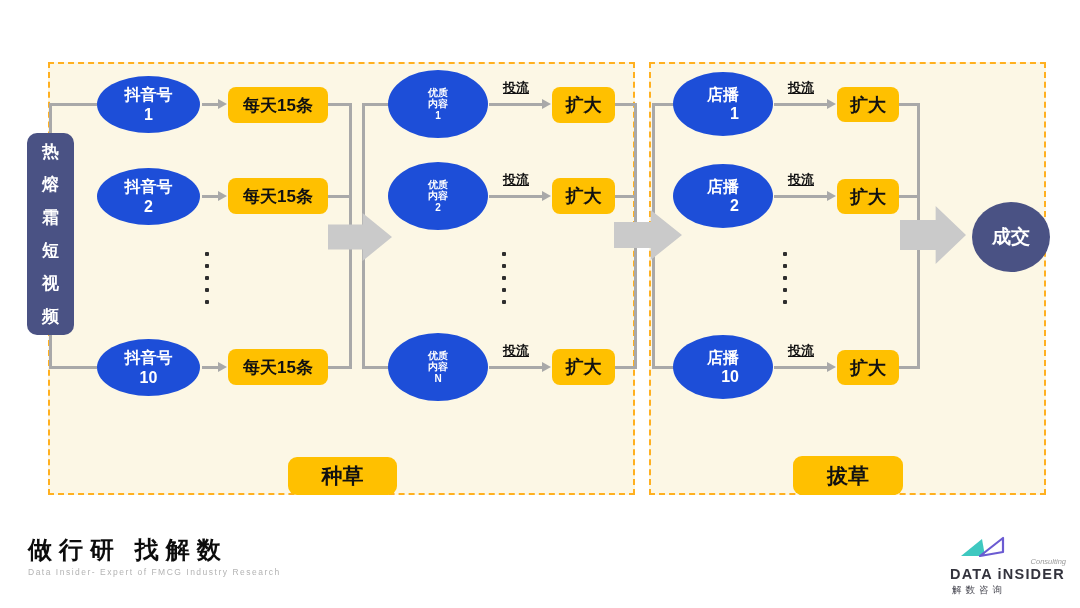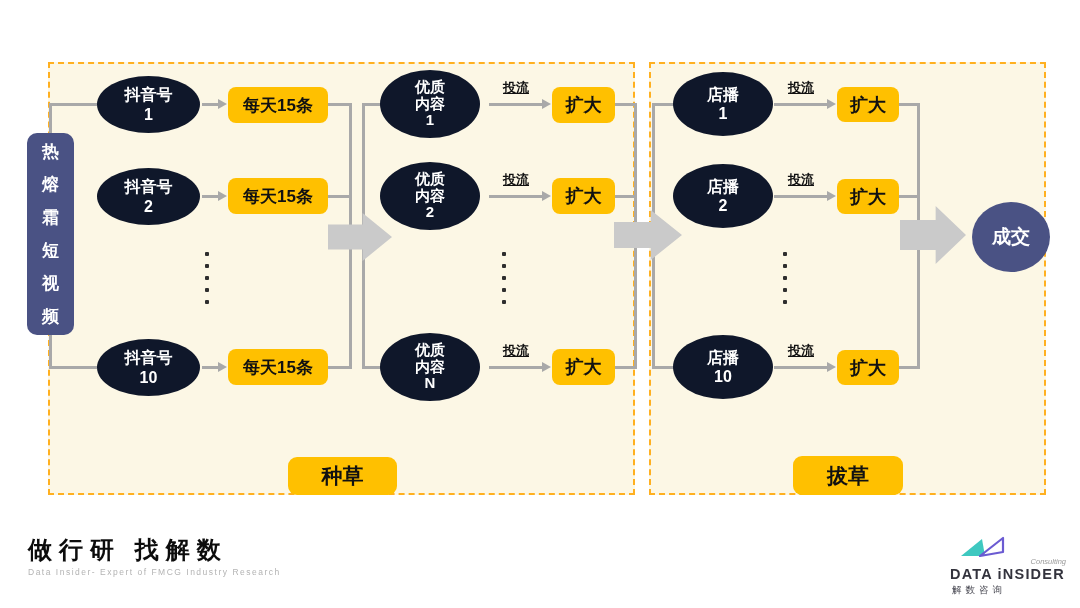--- a/index.html
+++ b/index.html
@@ -5,21 +5,21 @@
   html,body{margin:0;padding:0;background:#ffffff;}
   #canvas{
     position:relative;width:1080px;height:608px;background:#ffffff;overflow:hidden;
     font-family:"Liberation Sans","DejaVu Sans",sans-serif;
   }
   .panel{
     position:absolute;top:62px;height:433px;background:#FCF7E5;
     border:2px dashed #FFB020;box-sizing:border-box;
   }
   .ellipse{
-    position:absolute;background:#0f172a;border-radius:50%;color:#fff;font-weight:bold;
+    position:absolute;background:#1d4ed8;border-radius:50%;color:#fff;font-weight:bold;
     display:flex;align-items:center;justify-content:center;text-align:center;
     white-space:pre-line;z-index:6;
   }
   .ybox{
     position:absolute;background:#FFC000;border-radius:8px;color:#111;font-weight:bold;
     display:flex;align-items:center;justify-content:center;z-index:6;
   }
   .vline{position:absolute;width:3px;background:#A9A9A9;z-index:2;}
   .hline{position:absolute;height:3px;background:#A9A9A9;z-index:2;}
   .harrow{position:absolute;height:3px;background:#A9A9A9;z-index:2;}
@@ -41,22 +41,22 @@
   #source-box{
     position:absolute;left:27px;top:133px;width:47px;height:202px;background:#4A5284;border-radius:10px;
     color:#fff;font-weight:bold;font-size:17px;line-height:1.95;white-space:pre-line;text-align:center;
     display:flex;align-items:center;justify-content:center;z-index:8;
   }
   #deal{
     position:absolute;left:972px;top:202px;width:78px;height:70px;background:#4A5284;border-radius:50%;
     color:#fff;font-weight:bold;font-size:19px;display:flex;align-items:center;justify-content:center;z-index:6;
   }
   .acc{left:97px;width:103px;height:57px;font-size:16px;line-height:1.2;}
-  .cont{left:380px;width:100px;height:68px;font-size:15px;line-height:1.12;}
-  .store{left:673px;width:100px;height:64px;font-size:16px;line-height:1.2;}
+  .cont{left:388px;width:100px;height:68px;font-size:10px;line-height:1.12;}
+  .store{left:673px;width:100px;height:64px;font-size:16px;line-height:1.2;text-align:right;}
   .daily{left:228px;width:100px;height:36px;font-size:17px;}
   .exp1{left:552px;width:63px;height:36px;font-size:18px;}
   .exp2{left:837px;width:62px;height:35px;font-size:18px;}
   
   #footer-left{position:absolute;left:28px;top:537px;z-index:9;}
   #footer-left .big{font-size:24px;font-weight:bold;color:#0c0c0c;letter-spacing:7px;line-height:1.05;}
   #footer-left .sub{margin-top:5px;font-size:8.5px;letter-spacing:1.5px;color:#b3b3b3;}
   #footer-right{position:absolute;left:948px;top:534px;width:122px;height:64px;z-index:9;}
   #footer-right svg{position:absolute;left:12px;top:0px;}
   #footer-right .consulting{position:absolute;right:4px;top:23px;font-size:7.5px;font-style:italic;color:#9a9a9a;}

